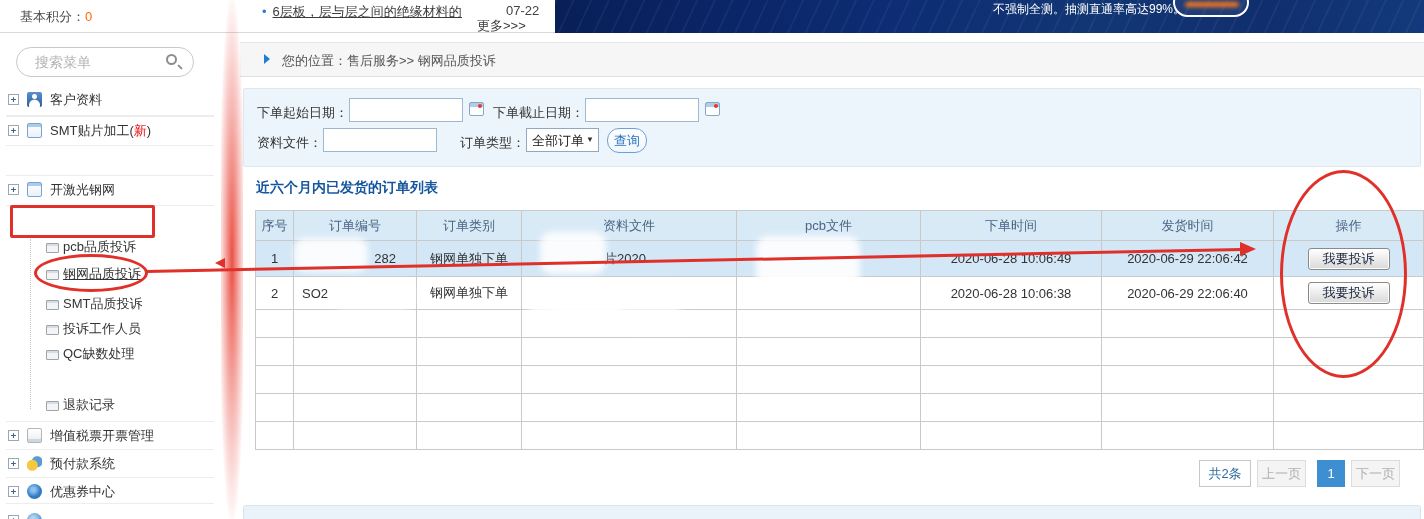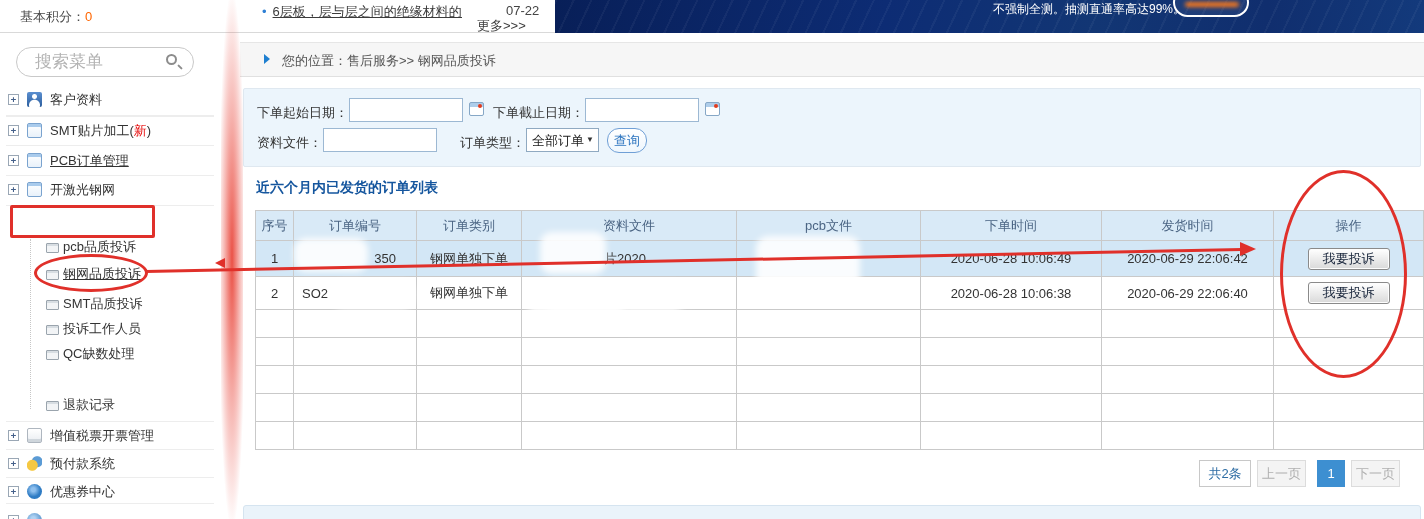--- a/index.html
+++ b/index.html
@@ -29,21 +29,21 @@
   .tagline { position:absolute; left:438px; top:1px; color:#fff; font-size:12px; white-space:nowrap; z-index:2; }
   .pillbtn { position:absolute; left:618px; top:-12px; width:76px; height:29px; border:2px solid #fff; border-radius:15px;
              background:rgba(255,255,255,0.06); z-index:2; cursor:pointer; overflow:hidden; }
   .pillbtn i { position:absolute; left:10px; top:12px; width:54px; height:5px; background:#ff7a1a; filter:blur(2px); border-radius:3px; }
 
   
   .sidebar { position:absolute; left:0; top:33px; width:224px; height:486px; background:#fff; }
   .searchbox { position:absolute; left:16px; top:14px; width:178px; height:30px; border:1px solid #c9c9c9;
                border-radius:15px; background:#fff; }
   .searchbox input { position:absolute; left:18px; top:4px; width:120px; height:20px; border:0; outline:0;
-               font-family:inherit; font-size:17px; color:#444; background:transparent; }
+               font-family:inherit; font-size:14px; color:#444; background:transparent; }
   .searchbox input::placeholder { color:#b3b3b3; }
   .mag { position:absolute; right:16px; top:6px; width:11px; height:11px; border:2px solid #8c8c8c; border-radius:50%; }
   .mag::after { content:""; position:absolute; left:9px; top:10px; width:6px; height:2px; background:#8c8c8c;
                 transform:rotate(45deg); border-radius:1px; }
 
   .sep { position:absolute; left:6px; width:208px; height:1px; background:#ededed; }
 
   .nav-item { position:absolute; left:0; width:224px; height:26px; cursor:pointer; }
   .xp { position:absolute; left:8px; top:7px; width:11px; height:11px; border:1px solid #9aa7b5; background:#fff;
         color:#44608a; font:bold 9px/9px "DejaVu Sans Mono",monospace; text-align:center; }
@@ -171,25 +171,20 @@
       <span class="mi mi-customer"></span>
       <span class="nav-label">客户资料</span>
     </div>
     <div class="sep" style="top:82px"></div>
     <div class="nav-item" style="top:85px">
       <span class="xp plus"></span>
       <span class="mi mi-form"></span>
       <span class="nav-label"><span>SMT贴片加工(</span><span class="badge">新</span><span>)</span></span>
     </div>
     <div class="sep" style="top:112px"></div>
-    <div class="nav-item" style="top:115px">
-      <span class="xp plus"></span>
-      <span class="mi mi-form"></span>
-      <span class="nav-label u">PCB订单管理</span>
-    </div>
     <div class="sep" style="top:142px"></div>
     <div class="nav-item" style="top:144px">
       <span class="xp plus"></span>
       <span class="mi mi-form"></span>
       <span class="nav-label">开激光钢网</span>
     </div>
     <div class="sep" style="top:172px"></div>
 
     <div class="tree"></div>
     <div class="sub-item" style="top:202px">
@@ -284,21 +279,21 @@
         <th>资料文件</th>
         <th>pcb文件</th>
         <th>下单时间</th>
         <th>发货时间</th>
         <th>操作</th>
       </tr>
     </thead>
     <tbody>
       <tr class="r1">
         <td>1</td>
-        <td class="c-order-r1">350</td>
+        <td class="c-order-r1">282</td>
         <td>钢网单独下单</td>
         <td class="c-file-r1">片2020</td>
         <td></td>
         <td>2020-06-28 10:06:49</td>
         <td>2020-06-29 22:06:42</td>
         <td><span class="complain-btn">我要投诉</span></td>
       </tr>
       <tr class="r2">
         <td>2</td>
         <td class="c-order-r2">SO2</td>

